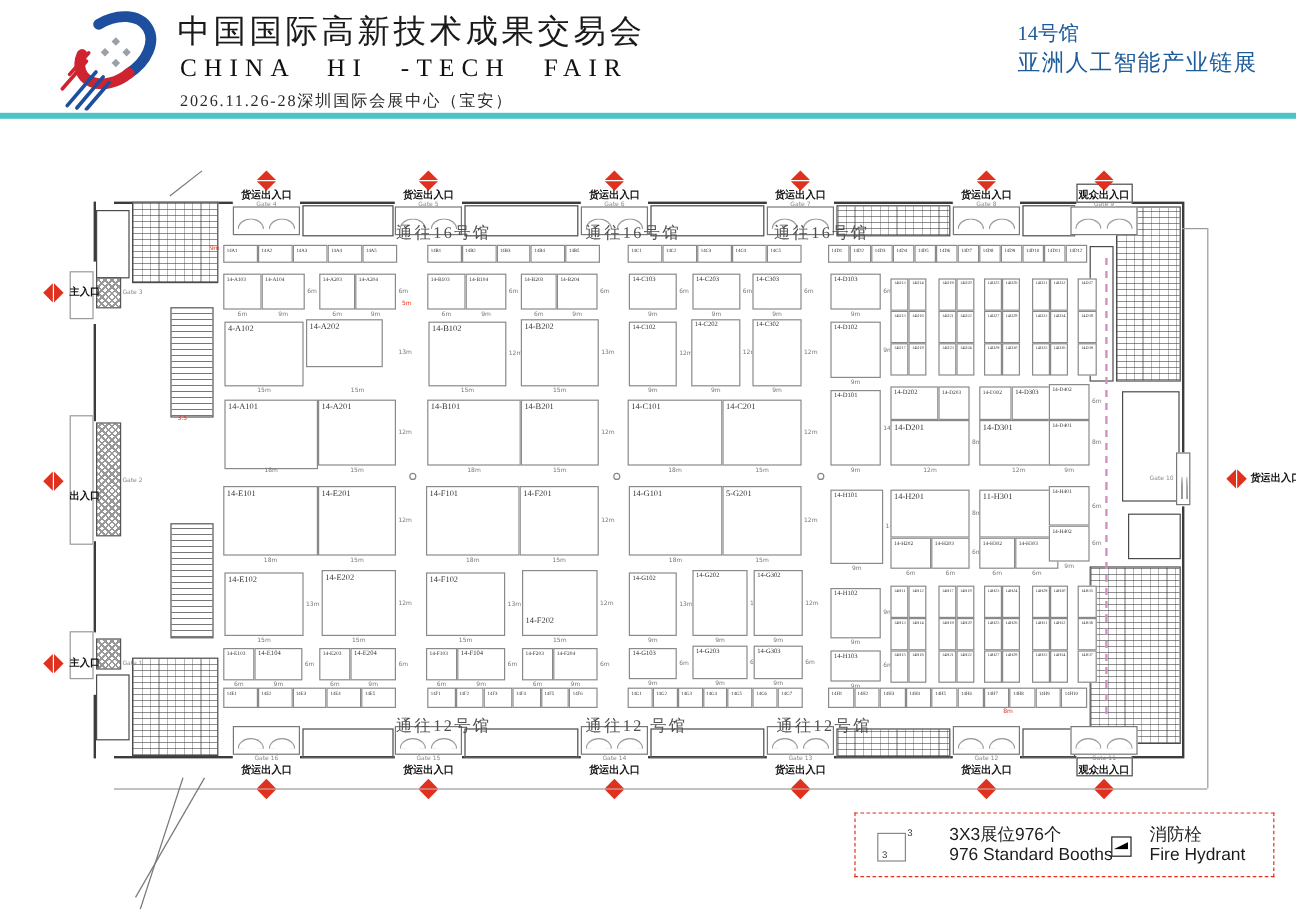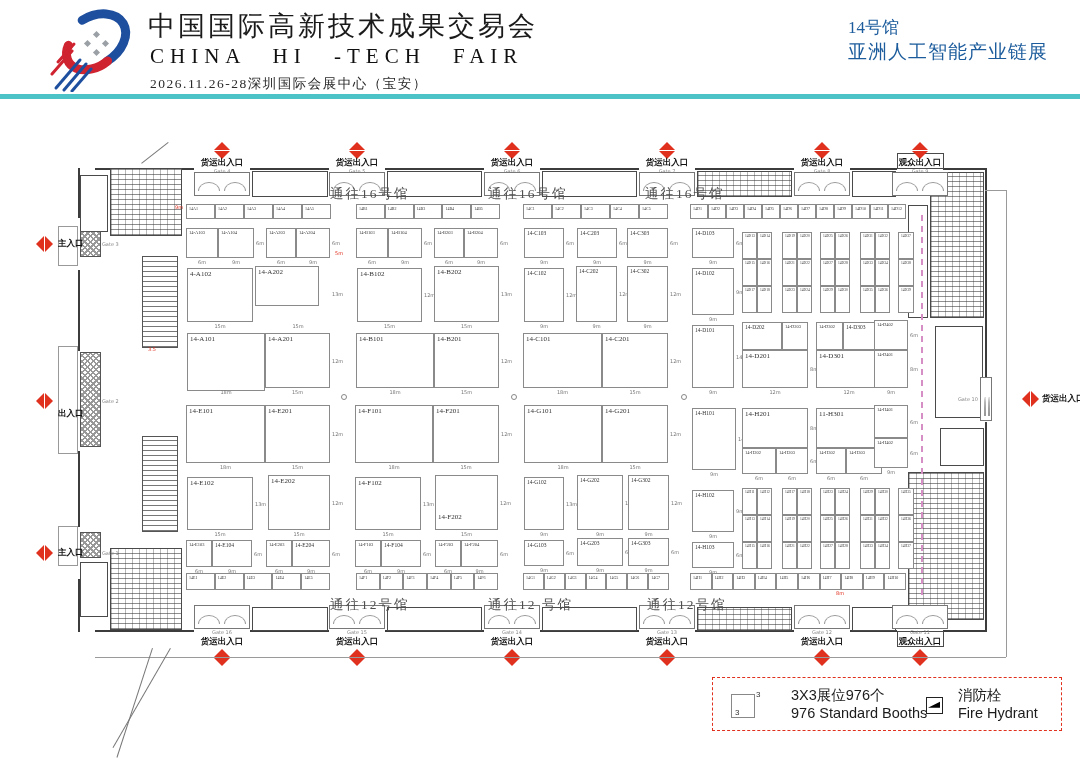--- a/index.html
+++ b/index.html
@@ -514,21 +514,21 @@
       <div class="booth" style="left: 461px; top: 540px; width: 37px; height: 27px;">
         <span class="blab" style="font-size: 4.5px;">14-F204</span>
       </div>
       <div class="dim" style="left: 471.5px; top: 568px; width: 16px; text-align: center;">9m</div>
       <div class="dim" style="left: 500px; top: 550.5px;">6m</div>
       <div class="booth" style="left: 524px; top: 405px; width: 78px; height: 58px;">
         <span class="blab" style="font-size: 7px;">14-G101</span>
       </div>
       <div class="dim" style="left: 555px; top: 464px; width: 16px; text-align: center;">18m</div>
       <div class="booth" style="left: 602px; top: 405px; width: 66px; height: 58px;">
-        <span class="blab" style="font-size: 7px;">14-G201</span>
+        <span class="blab" style="font-size: 7px;">5-G201</span>
       </div>
       <div class="dim" style="left: 627px; top: 464px; width: 16px; text-align: center;">15m</div>
       <div class="dim" style="left: 670px; top: 431px;">12m</div>
       <div class="booth" style="left: 524px; top: 477px; width: 40px; height: 53px;">
         <span class="blab" style="font-size: 5.5px;">14-G102</span>
       </div>
       <div class="dim" style="left: 536px; top: 531px; width: 16px; text-align: center;">9m</div>
       <div class="dim" style="left: 566px; top: 500.5px;">13m</div>
       <div class="booth" style="left: 577px; top: 475px; width: 46px; height: 55px;">
         <span class="blab" style="font-size: 5.5px;">14-G202</span>

